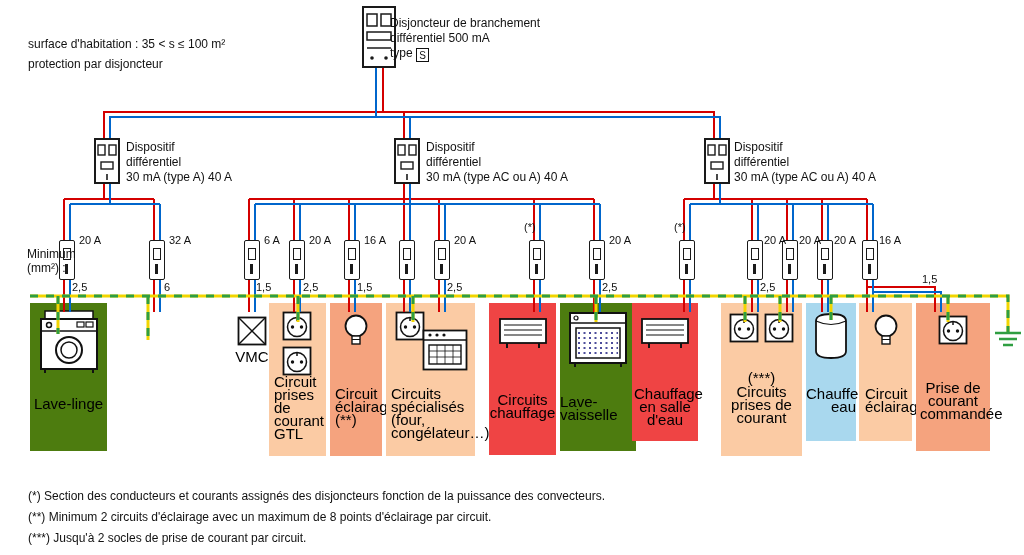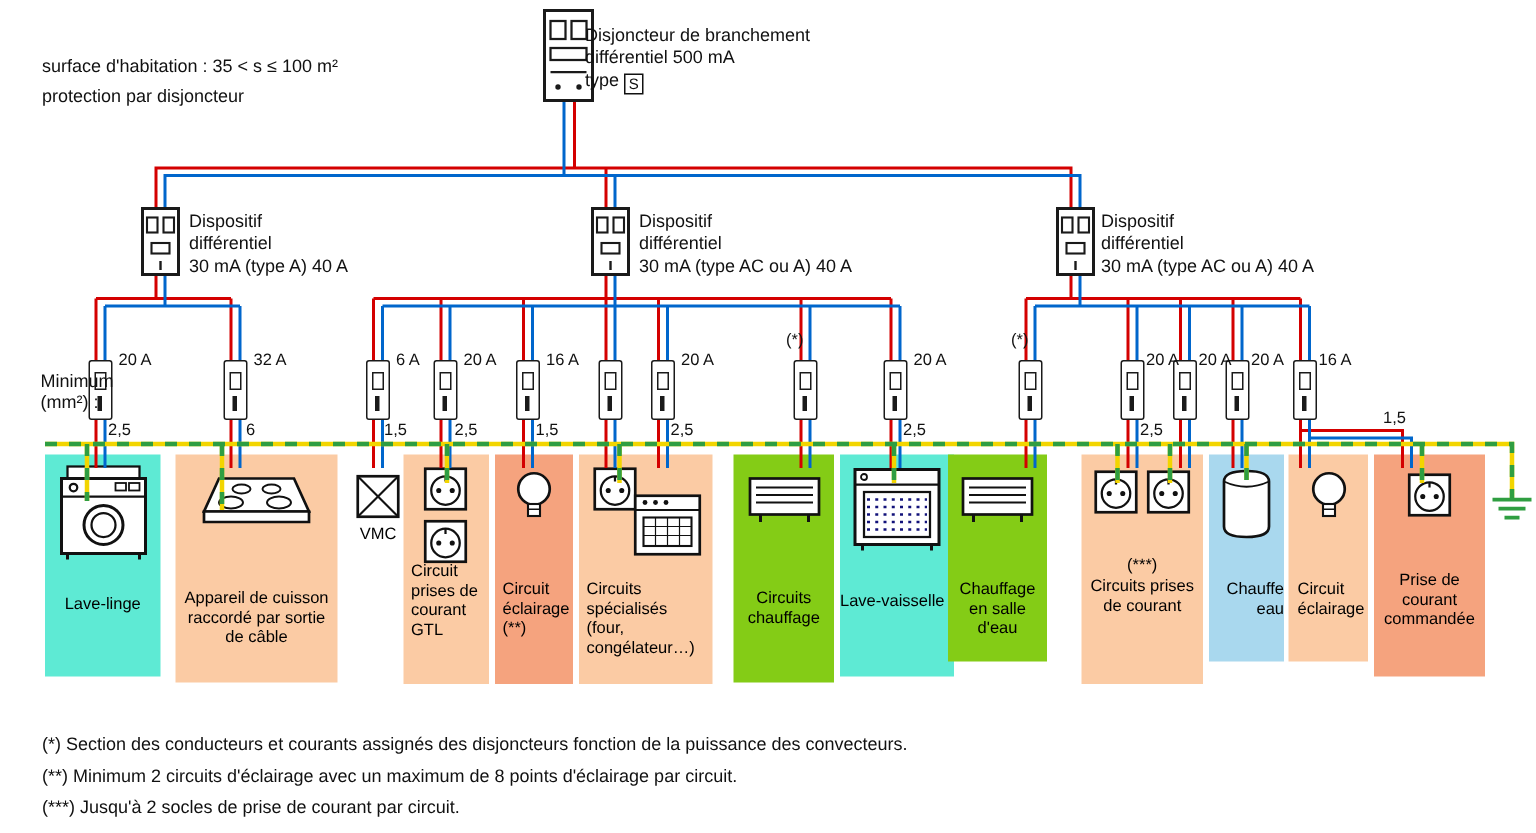--- a/index.html
+++ b/index.html
@@ -7,26 +7,26 @@
   .stage{position:relative;width:1024px;height:555px;background:#fff;font-family:"Liberation Sans",sans-serif;color:#111;overflow:hidden}
   .wires{position:absolute;left:0;top:0;z-index:3;pointer-events:none}
   .txt{position:absolute;font-size:12px;line-height:15px;white-space:nowrap;z-index:5}
   .rate{position:absolute;font-size:11px;white-space:nowrap;z-index:5}
   .sect{position:absolute;font-size:11px;white-space:nowrap;z-index:5}
   .brk{position:absolute;top:240px;width:16px;height:40px;background:#fff;border:1.6px solid #1a1a1a;border-radius:2px;z-index:4}
   .brk::before{content:"";position:absolute;left:3px;top:7px;width:6px;height:10px;border:1.4px solid #1a1a1a}
   .brk::after{content:"";position:absolute;left:5px;top:23px;width:3px;height:10px;background:#1a1a1a}
   .dev{position:absolute;z-index:4}
   .box{position:absolute;top:303px;z-index:1}
-  .bg-green{background:#5eead4}
+  .bg-green{background:#4d7c0f}
   .bg-peach{background:#fbcba4}
   .bg-salmon{background:#f5a37e}
-  .bg-red{background:#84cc16}
+  .bg-red{background:#ef4444}
   .bg-blue{background:#a9d8ee}
-  .boxlabel{position:absolute;font-size:11px;line-height:13px;color:#000;z-index:2}
+  .boxlabel{position:absolute;font-size:15px;line-height:13px;color:#000;z-index:2}
   .icon{position:absolute;z-index:2}
   .foot{position:absolute;left:28px;font-size:12px;white-space:nowrap;z-index:5}
   .typebox{display:inline-block;min-width:13px;height:14px;line-height:13px;border:1.3px solid #111;text-align:center;font-size:10px;vertical-align:-2px;padding:0 1px}
 </style>
 </head>
 <body>
 
 <div class="stage">
 
   <svg class="wires" width="1024" height="555" viewBox="0 0 1024 555">
@@ -175,31 +175,20 @@
       <rect x="38" y="13" width="7" height="5" fill="none" stroke="#111" stroke-width="1.2"></rect>
       <rect x="47" y="13" width="7" height="5" fill="none" stroke="#111" stroke-width="1.2"></rect>
       <circle cx="30" cy="41" r="13" fill="none" stroke="#111" stroke-width="2"></circle>
       <circle cx="30" cy="41" r="8" fill="none" stroke="#111" stroke-width="1.5"></circle>
       <line x1="6" y1="60" x2="6" y2="64" stroke="#111" stroke-width="2"></line>
       <line x1="54" y1="60" x2="54" y2="64" stroke="#111" stroke-width="2"></line>
     </svg>
     <div class="boxlabel" style="left:0;top:94px;width:100%;text-align:center">Lave-linge</div>
   </div>
 
-  <div class="box bg-peach" style="left:117px;width:108px;height:152px">
-    <svg class="icon" style="left:17px;top:12px" width="74" height="42" viewBox="0 0 74 42">
-      <path d="M12 4 H62 L72 26 H2 Z" fill="#fff" stroke="#111" stroke-width="1.8"></path>
-      <path d="M2 26 H72 V33 H2 Z" fill="#fff" stroke="#111" stroke-width="1.8"></path>
-      <ellipse cx="27" cy="11" rx="6" ry="3" fill="none" stroke="#111" stroke-width="1.3"></ellipse>
-      <ellipse cx="47" cy="11" rx="6" ry="3" fill="none" stroke="#111" stroke-width="1.3"></ellipse>
-      <ellipse cx="20" cy="20" rx="8" ry="4" fill="none" stroke="#111" stroke-width="1.3"></ellipse>
-      <ellipse cx="52" cy="20" rx="8" ry="4" fill="none" stroke="#111" stroke-width="1.3"></ellipse>
-    </svg>
-    <div class="boxlabel" style="left:4px;top:90px;width:100px;text-align:center">Appareil de cuisson raccordé par sortie de câble</div>
-  </div>
 
   <svg class="icon" style="left:237px;top:316px;z-index:2;position:absolute" width="30" height="30" viewBox="0 0 30 30">
     <rect x="1.5" y="1.5" width="27" height="27" fill="#fff" stroke="#111" stroke-width="1.8"></rect>
     <line x1="1.5" y1="1.5" x2="28.5" y2="28.5" stroke="#111" stroke-width="1.4"></line>
     <line x1="28.5" y1="1.5" x2="1.5" y2="28.5" stroke="#111" stroke-width="1.4"></line>
   </svg>
   <div class="boxlabel" style="left:235px;top:350px;width:34px;text-align:center;z-index:5">VMC</div>
 
   <div class="box bg-peach" style="left:269px;width:57px;height:153px">
     <svg class="icon" style="left:13px;top:8px" width="30" height="30" viewBox="0 0 30 30">

